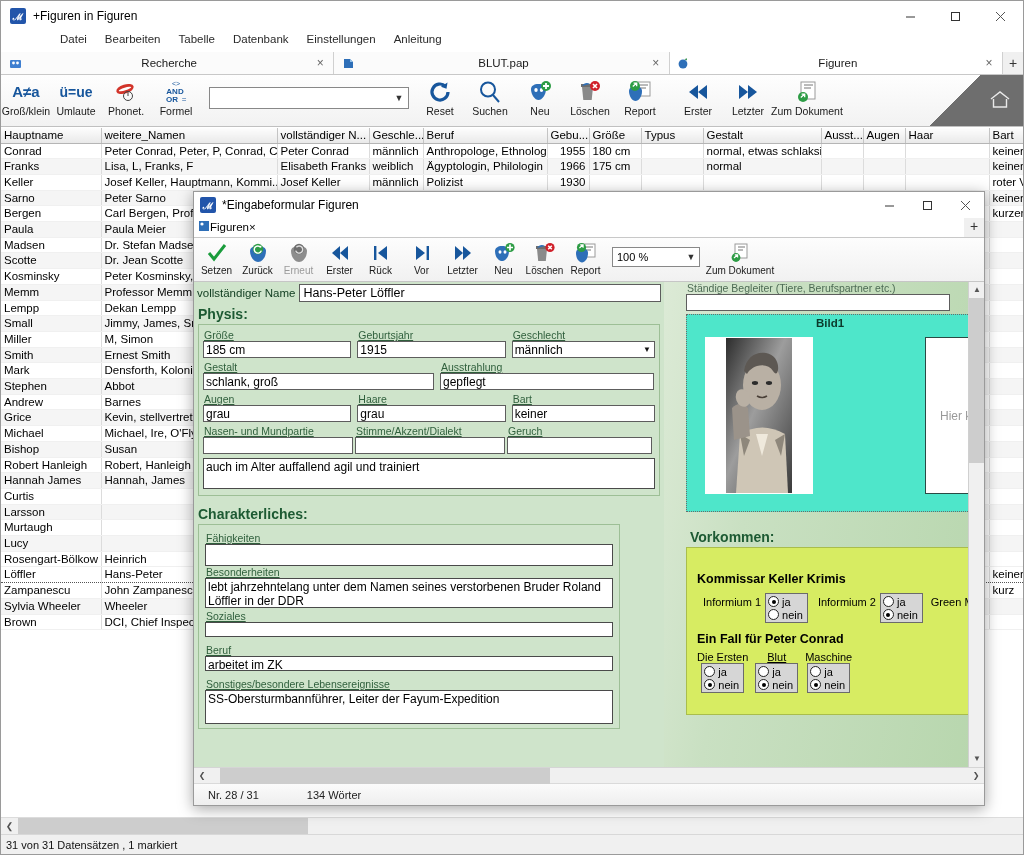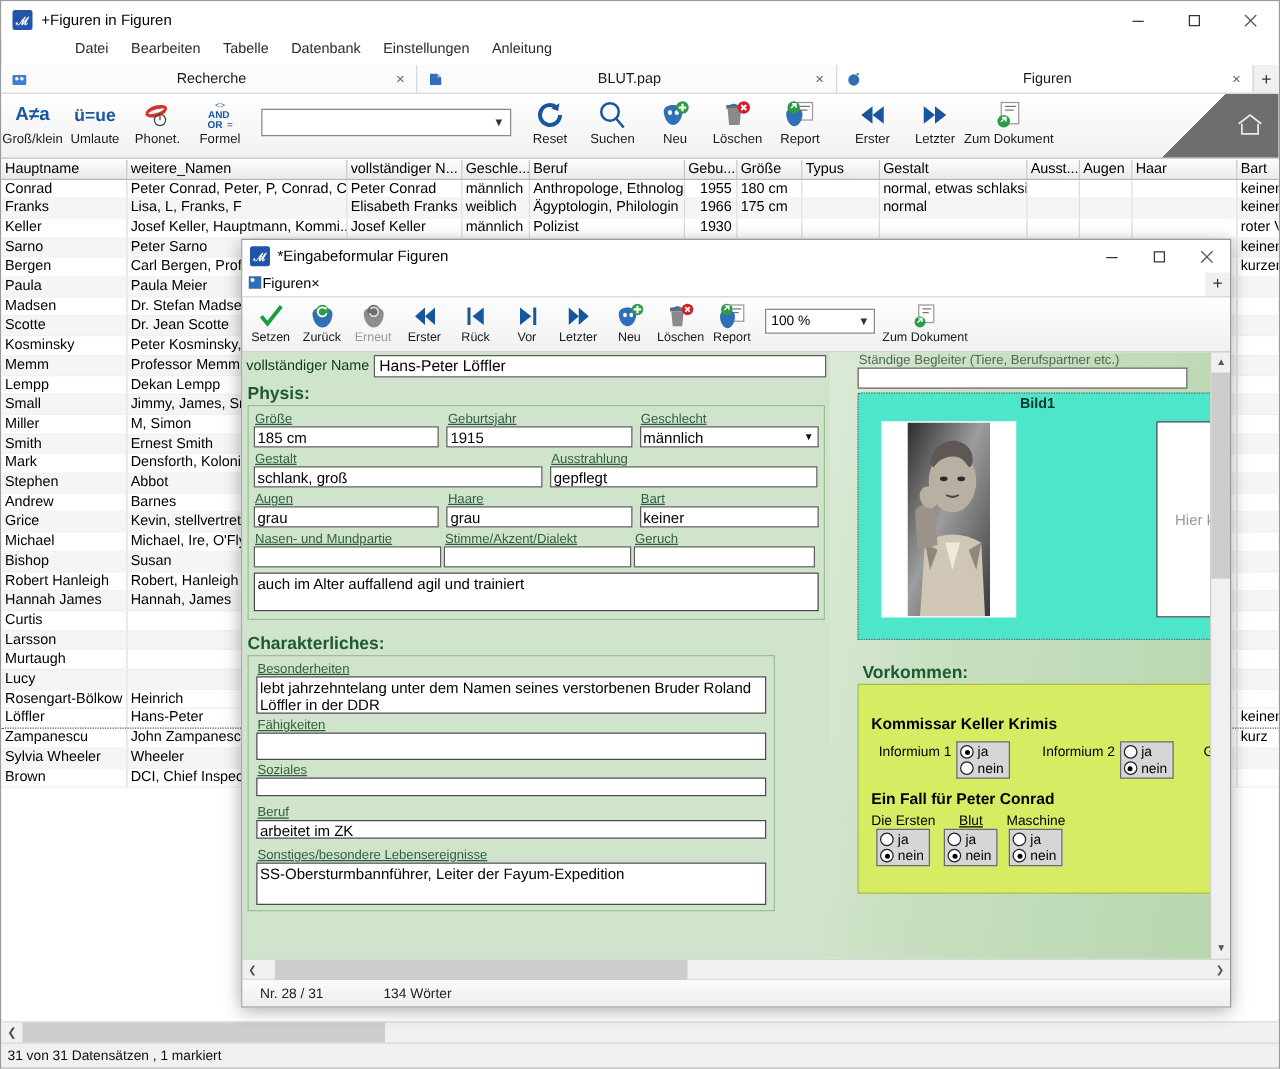--- a/index.html
+++ b/index.html
@@ -1264,27 +1264,27 @@
           </div>
 
           <div class="fgroup" style="margin-top:4px;">
             <div class="farea" style="height:31px;">auch im Alter auffallend agil und trainiert</div>
           </div>
         </div>
 
         <div class="sectiontitle" style="margin-top:10px;">Charakterliches:</div>
 
         <div class="panel" style="margin:0 44px 0 4px; padding:4px 6px 4px 6px;">
+          <div class="fgroup" style="margin-top:3px;">
+            <span class="flabel">Fähigkeiten</span>
+            <div class="farea" style="height:22px;"></div>
+          </div>
           <div class="fgroup">
             <span class="flabel">Besonderheiten</span>
             <div class="farea" style="height:30px;">lebt jahrzehntelang unter dem Namen seines verstorbenen Bruder Roland Löffler in der DDR</div>
-          </div>
-          <div class="fgroup" style="margin-top:3px;">
-            <span class="flabel">Fähigkeiten</span>
-            <div class="farea" style="height:22px;"></div>
           </div>
           <div class="fgroup" style="margin-top:2px;">
             <span class="flabel">Soziales</span>
             <div class="farea" style="height:15px;"></div>
           </div>
           <div class="fgroup" style="margin-top:7px;">
             <span class="flabel">Beruf</span>
             <div class="farea" style="height:15px;">arbeitet im ZK</div>
           </div>
           <div class="fgroup" style="margin-top:7px;">
@@ -1329,21 +1329,21 @@
           <div class="photoframe" style="position:absolute; left:238px; top:22px; width:68px; height:157px; border:1px solid #2a4a44;">
             <span style="color:#999; font-size:12px;">Hier kö</span>
           </div>
         </div>
 
         <div class="sectiontitle" style="position:absolute; left:22px; top:243px; font-size:14px;">Vorkommen:</div>
 
         <div class="vorkommen" style="position:absolute; left:22px; top:265px; width:288px; height:168px; padding:24px 10px;">
 
           <div class="vk-h">Kommissar Keller Krimis</div>
-          <div style="display:flex; align-items:flex-start; margin-top:7px; gap:20px;">
+          <div style="display:flex; align-items:flex-start; margin-top:7px; gap:4px;">
             <div style="display:flex; align-items:flex-start;">
               <span class="rlabel-above" style="padding:3px 4px 0 6px; white-space:nowrap;">Informium 1</span>
               <span class="radiogroup">
                 <span class="rrow">
                   <span class="radio on"></span>
                   <span>ja</span>
                 </span>
                 <span class="rrow">
                   <span class="radio"></span>
                   <span>nein</span>

